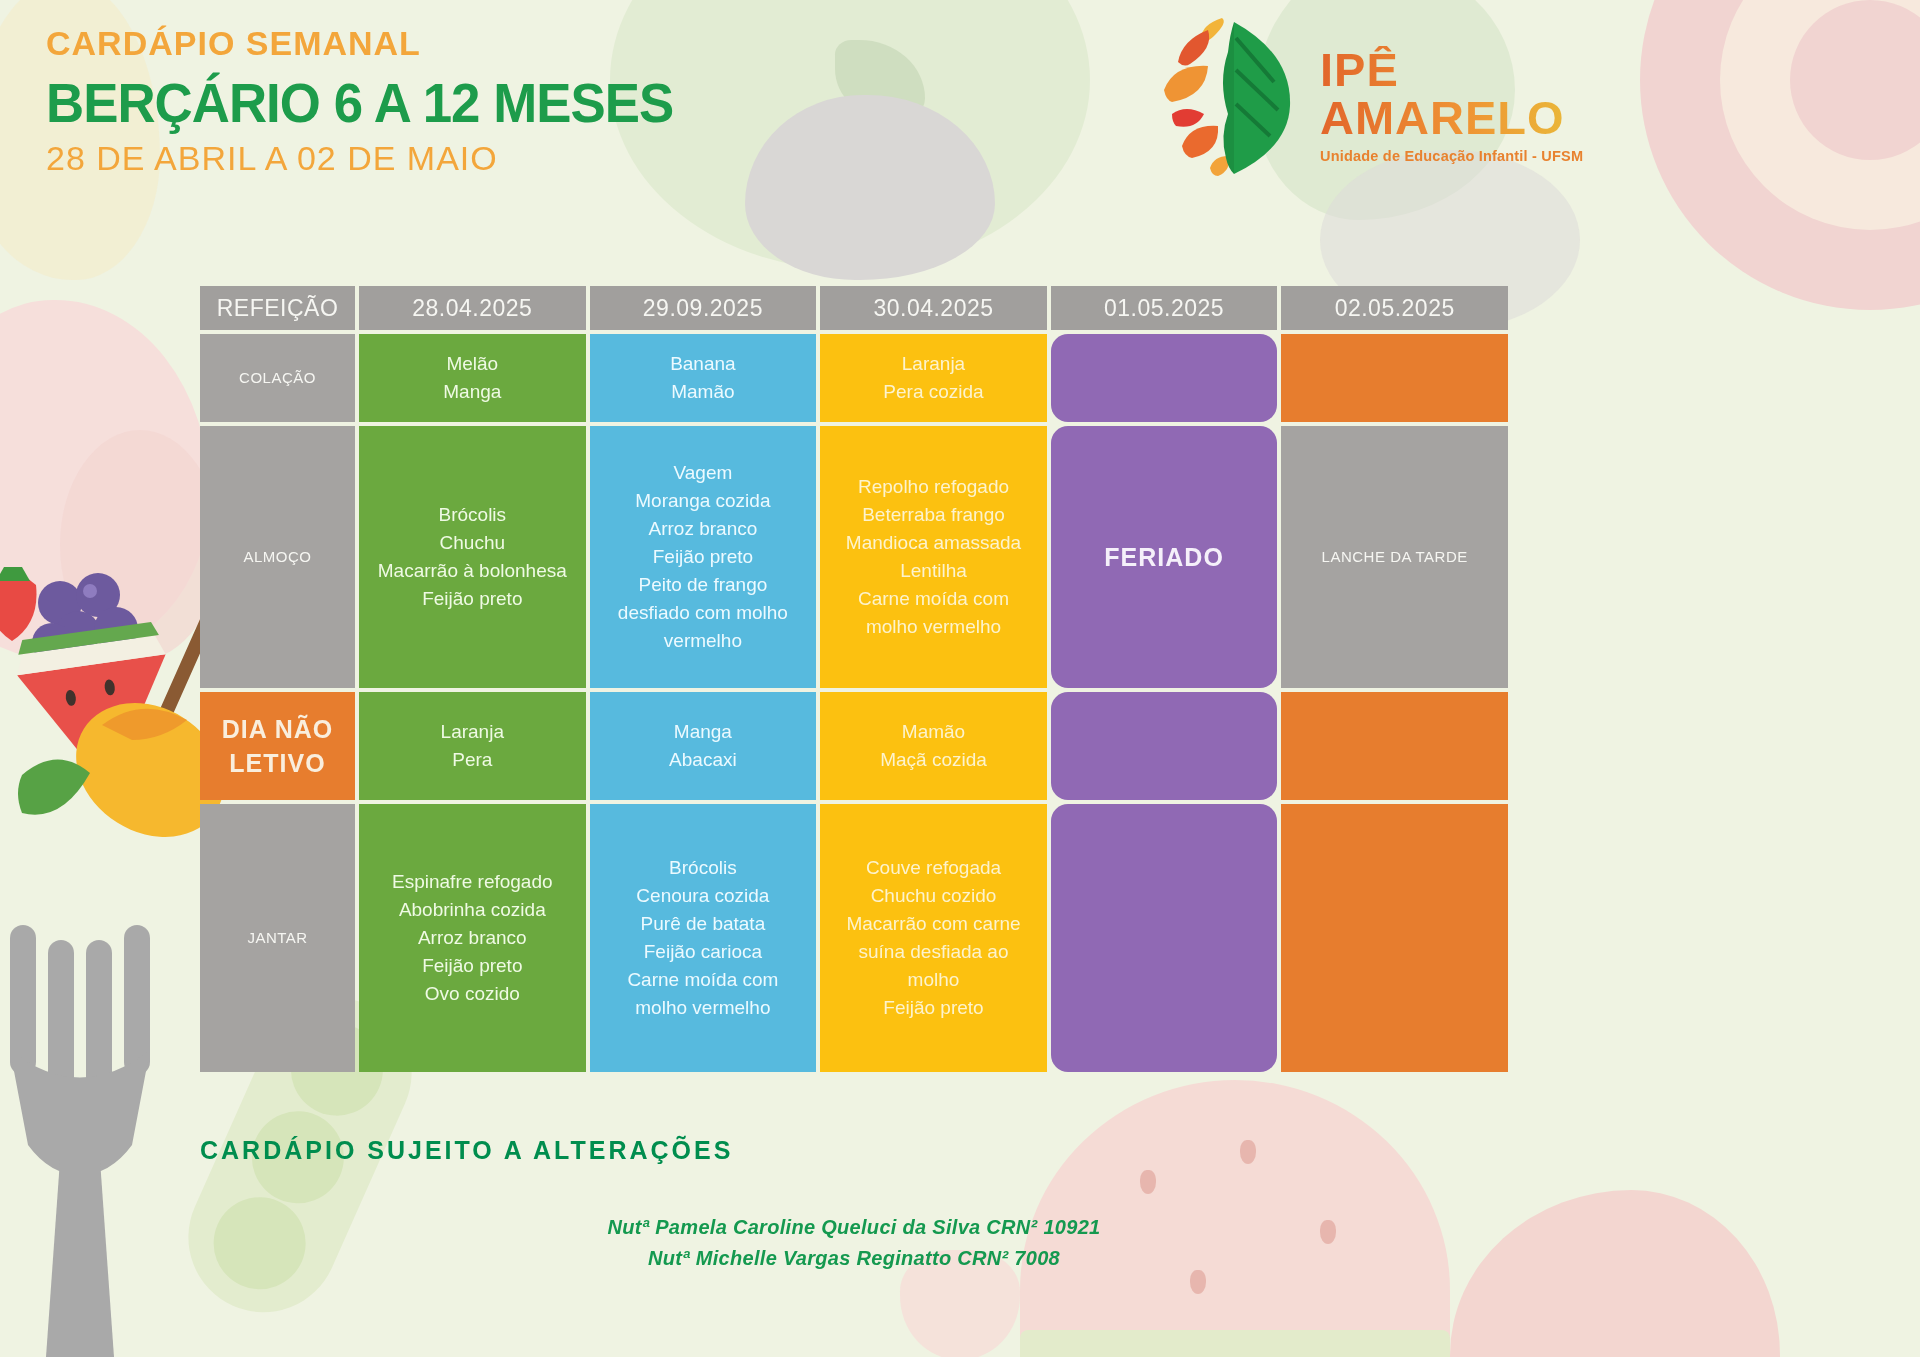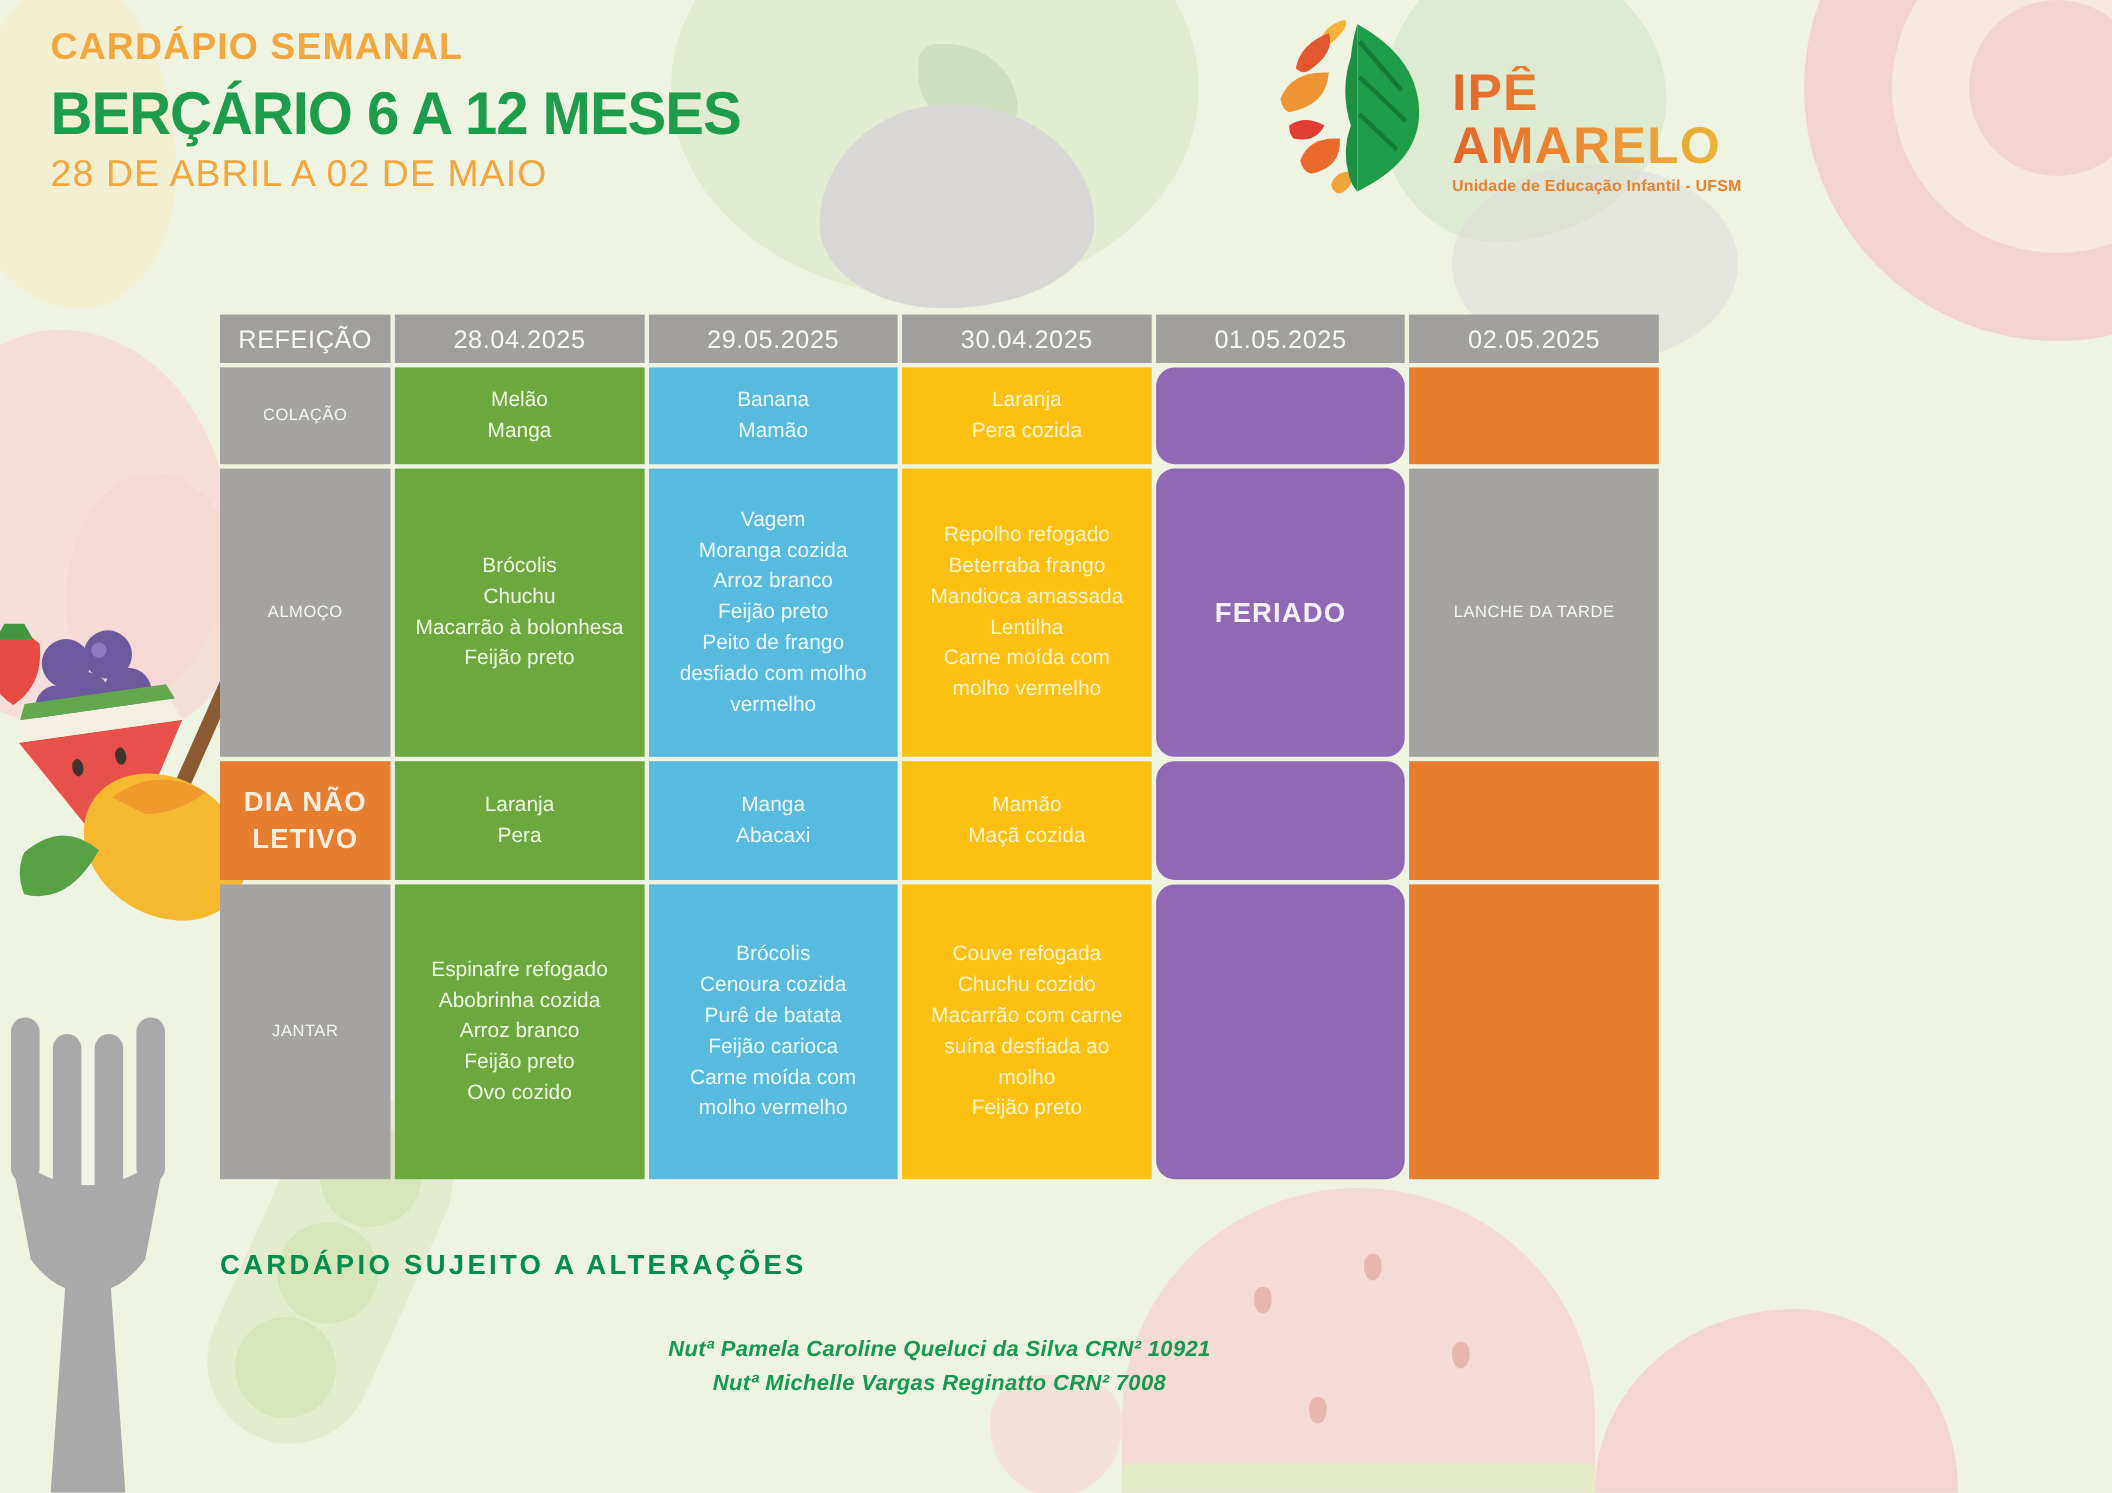--- a/index.html
+++ b/index.html
@@ -30,21 +30,21 @@
   .deco-seed{position:absolute;width:16px;height:24px;background:#e7b6ae;border-radius:50% 50% 60% 60%;}
   .deco-strawb{left:900px;top:1250px;width:120px;height:110px;background:#f6ddd8;border-radius:50% 50% 60% 60%/45% 45% 70% 70%;opacity:.8;}
   .deco-grayarc{left:1320px;top:150px;width:260px;height:180px;background:#dddbd9;border-radius:50%;opacity:.55;}
 
   
   .titles{position:absolute;left:46px;top:24px;z-index:3;}
   .title-1{font-size:34px;font-weight:800;color:#f3a63b;letter-spacing:1px;}
   .title-2{font-size:55px;font-weight:900;color:#1d9c4b;letter-spacing:-1px;margin-top:8px;transform:scaleX(.96);transform-origin:left;}
   .title-3{font-size:34px;font-weight:400;color:#f3a63b;letter-spacing:1px;margin-top:4px;}
 
-  .logo{position:absolute;left:1162px;top:18px;z-index:3;display:flex;align-items:flex-end;}
+  .logo{position:absolute;left:1162px;top:18px;z-index:3;display:flex;align-items:center;}
   .logo-text{margin-left:8px;margin-top:14px;}
   .logo-name{font-size:47px;font-weight:800;line-height:48px;letter-spacing:1px;
     background:linear-gradient(90deg,#e2662b 0%,#ef9434 55%,#e9bc3a 100%);
     -webkit-background-clip:text;background-clip:text;color:transparent;}
   .logo-sub{font-size:14.5px;font-weight:700;color:#e8822f;margin-top:6px;letter-spacing:.2px;}
 
   
   .menu-grid{
     position:absolute;left:200px;top:262px;z-index:2;
     width:1308px;height:810px;
@@ -169,21 +169,21 @@
   <div class="logo-text">
     <div class="logo-name">IPÊ</div>
     <div class="logo-name">AMARELO</div>
     <div class="logo-sub">Unidade de Educação Infantil - UFSM</div>
   </div>
 </div>
 
 <div class="menu-grid" id="menu-grid">
     <div class="cell head">REFEIÇÃO</div>
     <div class="cell head">28.04.2025</div>
-    <div class="cell head">29.05.2025</div>
+    <div class="cell head">29.09.2025</div>
     <div class="cell head">30.04.2025</div>
     <div class="cell head">01.05.2025</div>
     <div class="cell head">02.05.2025</div>
     <div class="cell label">COLAÇÃO</div>
     <div class="cell food green">
       <div class="line">Melão</div>
       <div class="line">Manga</div>
     </div>
     <div class="cell food blue">
       <div class="line">Banana</div>

